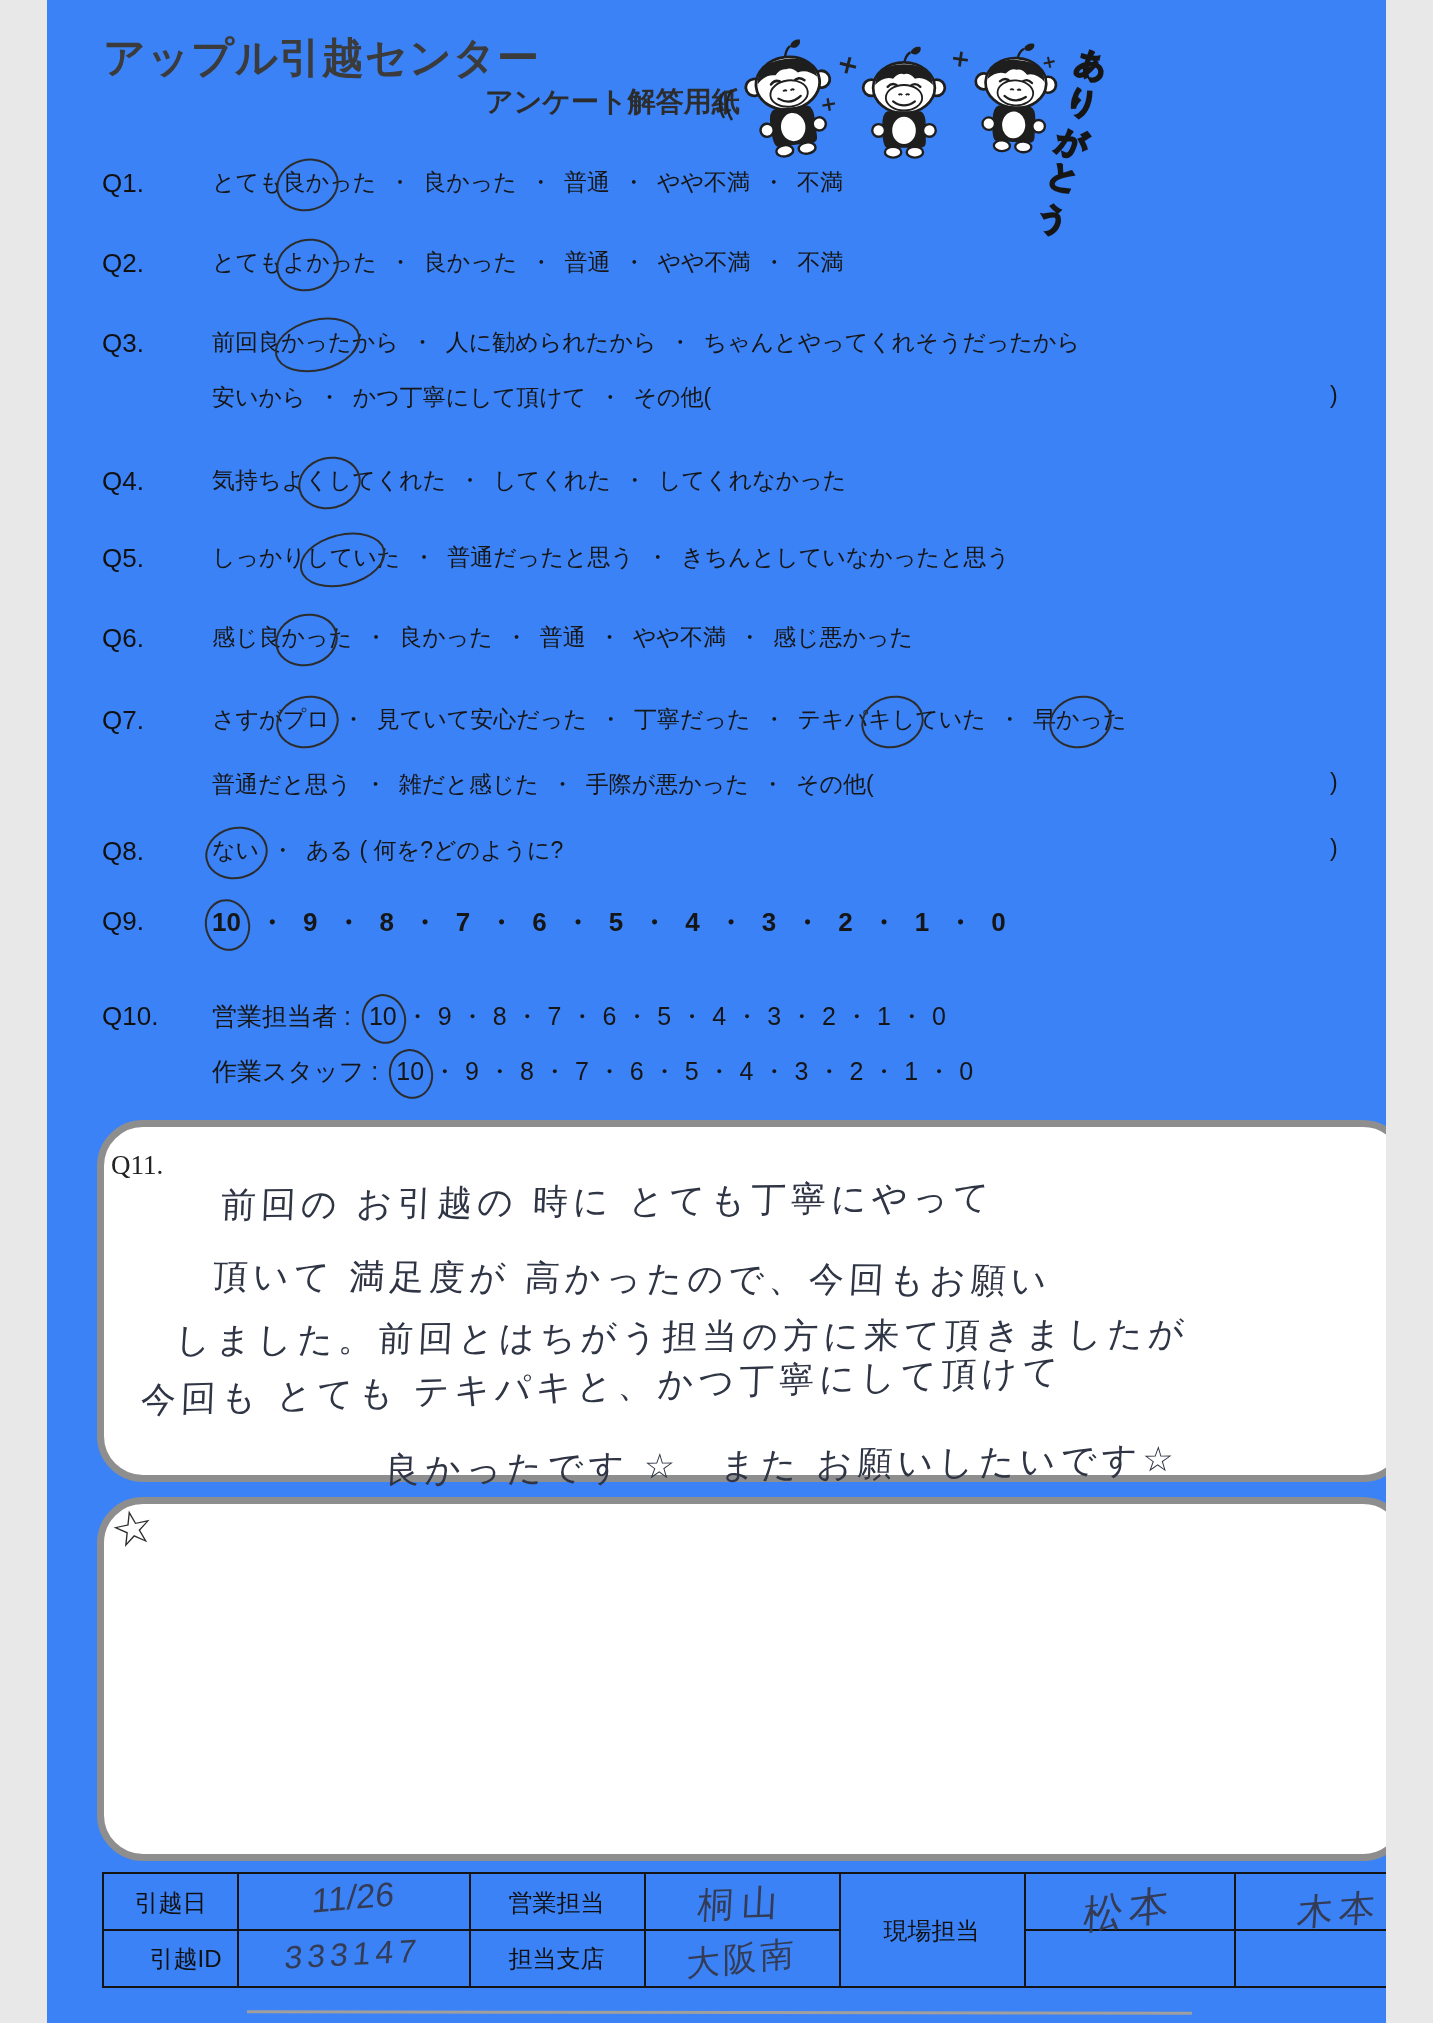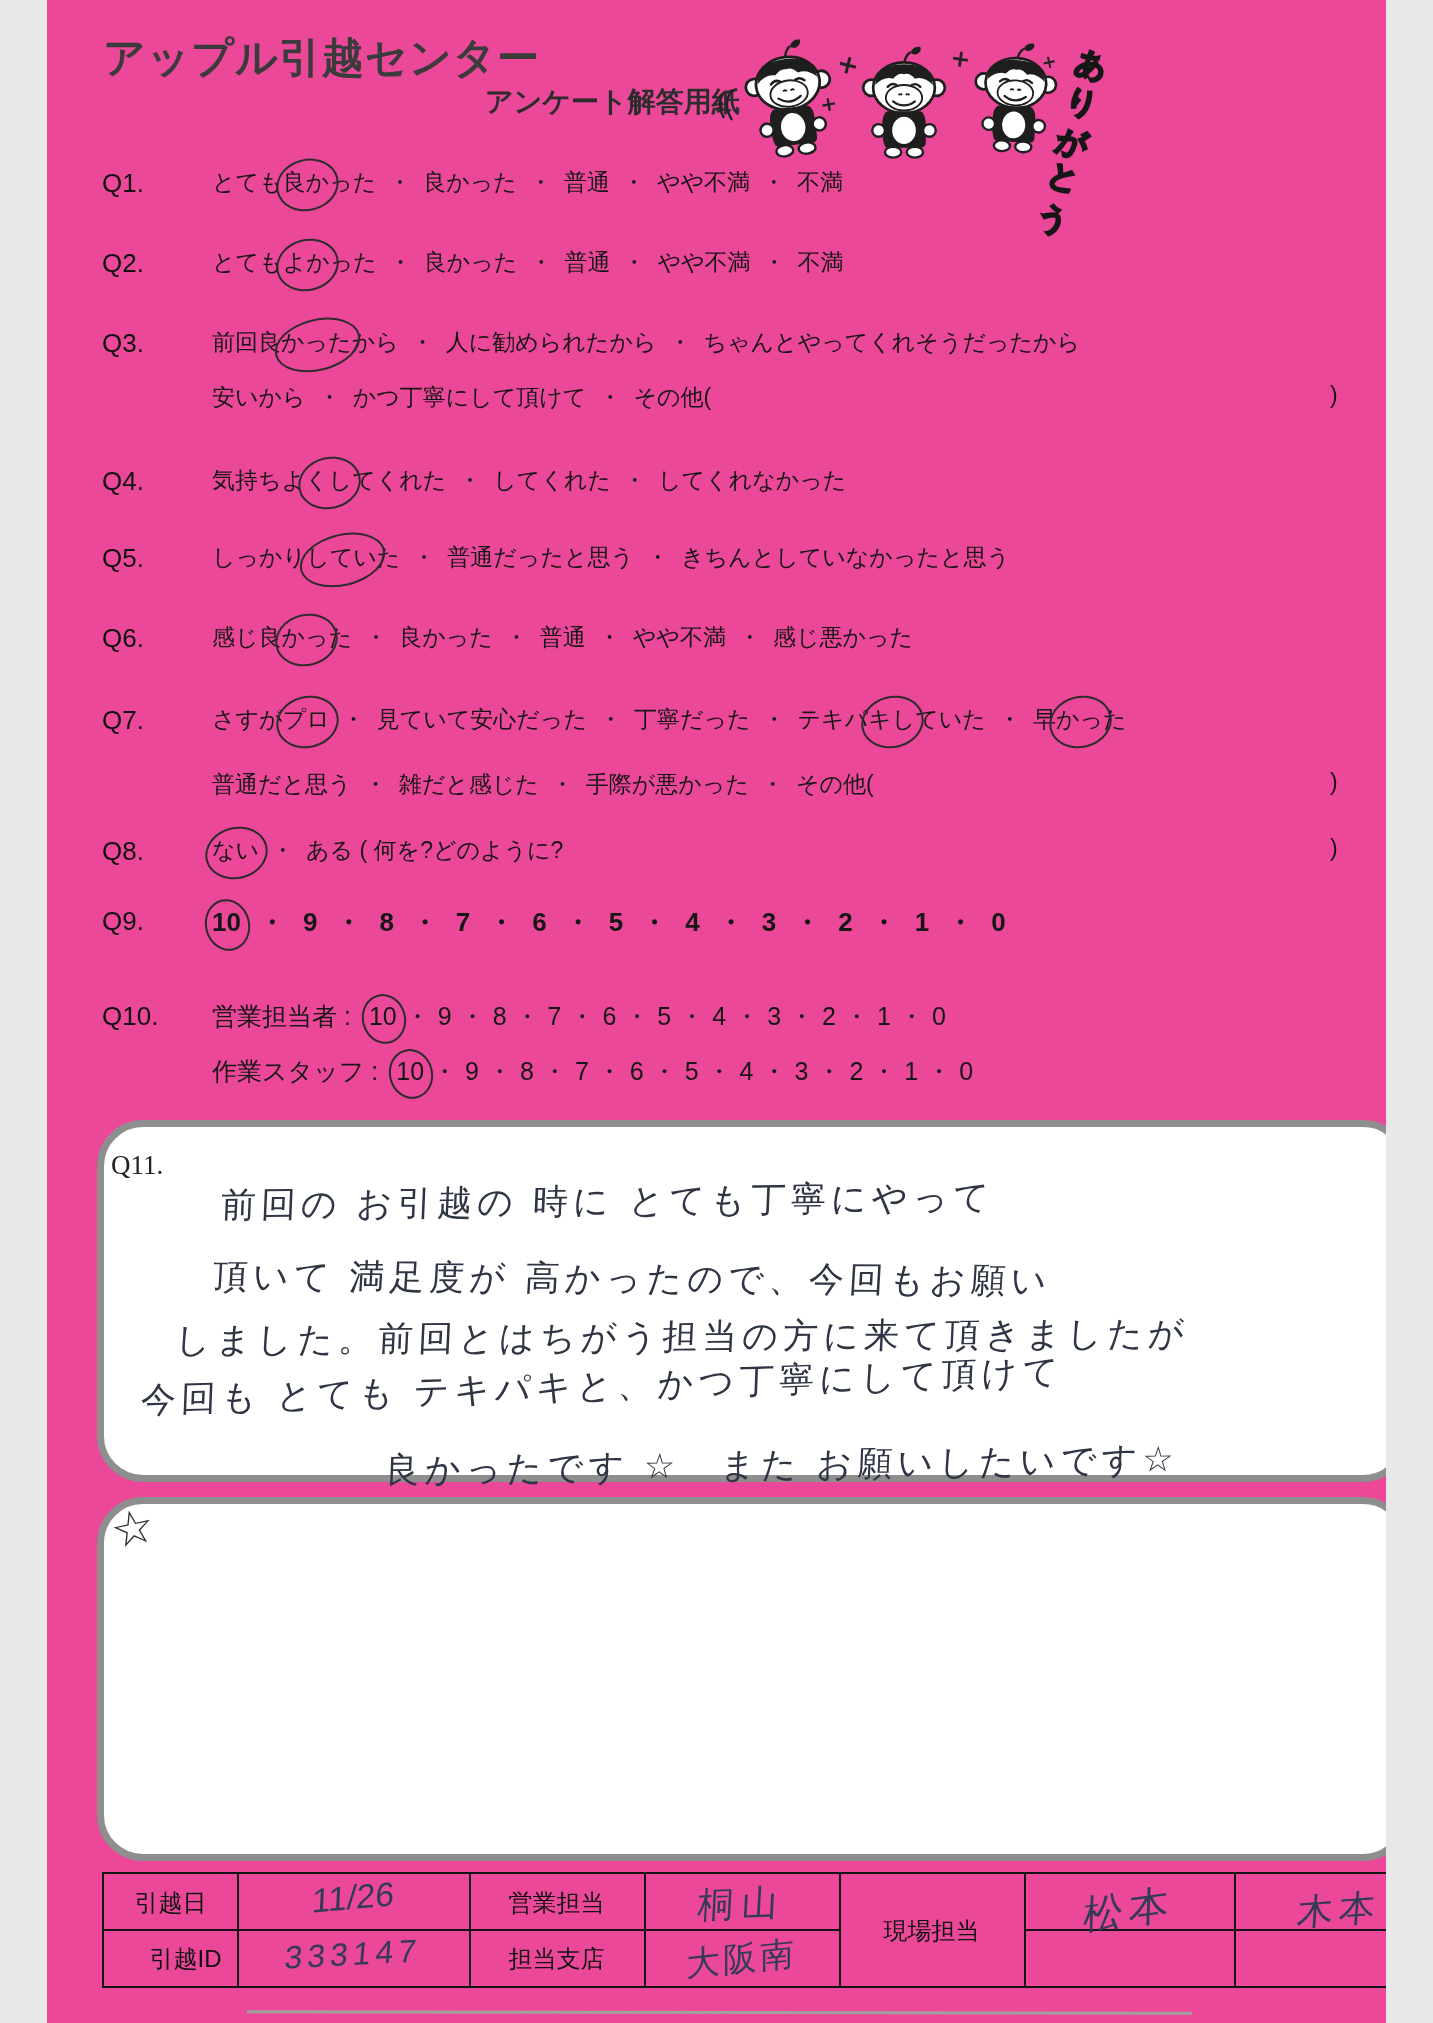--- a/index.html
+++ b/index.html
@@ -1,17 +1,17 @@
 <!DOCTYPE html>
 <html><head>
 <meta charset="utf-8">
 <style>
   html,body{margin:0;padding:0;background:#e8e8e8;}
   body{font-family:"Liberation Sans","DejaVu Sans",sans-serif;}
-  .page{position:relative;width:1339px;height:2023px;background:#ec4899;overflow:hidden;margin:0 auto;color:#1f1f1f;}
+  .page{position:relative;width:1339px;height:2023px;background:#3b82f6;overflow:hidden;margin:0 auto;color:#1f1f1f;}
 
   
   .brand{position:absolute;left:56px;top:30px;font-size:42px;font-weight:900;color:#3b3b3b;letter-spacing:1px;}
   .form-title{position:absolute;left:438px;top:48px;font-size:28px;font-weight:700;color:#2c2c2c;margin-top:35px;}
   .instruction{position:absolute;left:46px;top:94px;font-size:21px;color:#1c1c1c;letter-spacing:.5px;}
 
   
   .mascot{position:absolute;top:40px;}
   #mascot1{left:690px;width:106px;height:122px;transform:rotate(-7deg);}
   #mascot2{left:806px;width:102px;height:118px;top:46px;}

